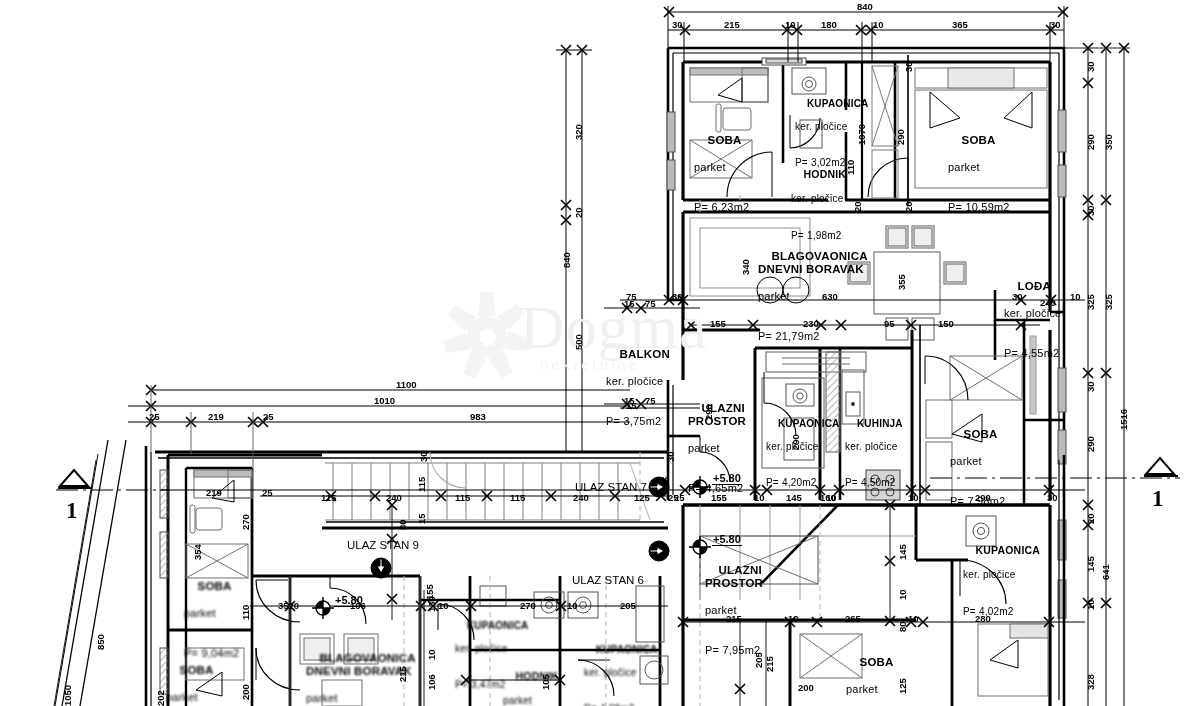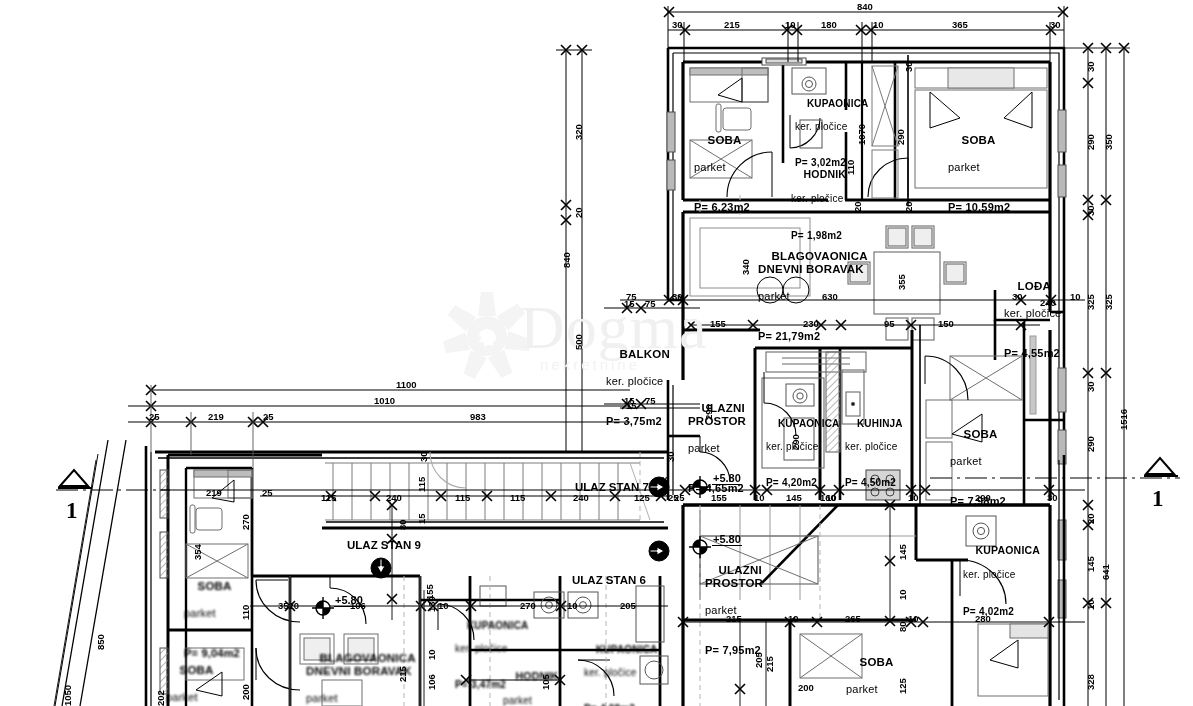--- a/index.html
+++ b/index.html
@@ -5,26 +5,26 @@
 <style>
   html,body{margin:0;padding:0;background:#ffffff;}
   body{font-family:"Liberation Sans", sans-serif;}
   #stage{position:relative;width:1193px;height:706px;background:#fff;overflow:hidden;}
   svg#plan{position:absolute;left:0;top:0;width:1193px;height:706px;}
 
   
   .lbl{position:absolute;font-family:"Liberation Sans",sans-serif;color:#000;white-space:pre;line-height:1.18;}
   .room{font-size:11.5px;font-weight:700;letter-spacing:.2px;}
   .room .sub{font-weight:400;font-size:11px;display:block;}
-  .room .area{font-weight:700;font-size:11px;display:block;}
+  .room .area{font-weight:400;font-size:11px;display:block;}
   .dim{position:absolute;font-size:9.5px;font-weight:700;color:#000;white-space:pre;}
   .dim.v{transform-origin:0 0;transform:rotate(-90deg);}
   .blur{filter:blur(0.55px);}
   .blur2{filter:blur(0.9px);}
-  .entry{position:absolute;font-size:11.5px;font-weight:700;white-space:pre;}
+  .entry{position:absolute;font-size:11.5px;font-weight:400;white-space:pre;}
   .lvl{position:absolute;font-size:11px;font-weight:700;white-space:pre;}
   .secnum{position:absolute;font-size:23px;font-weight:700;font-family:"Liberation Serif",serif;}
   .wm{position:absolute;color:#f0f0f0;font-size:62px;font-family:"Liberation Serif",serif;letter-spacing:1px;}
   .wm2{position:absolute;color:#f2f2f2;font-size:15px;font-family:"Liberation Sans",sans-serif;letter-spacing:3px;}
 </style>
 </head>
 <body>
 
 <div id="stage">
 

